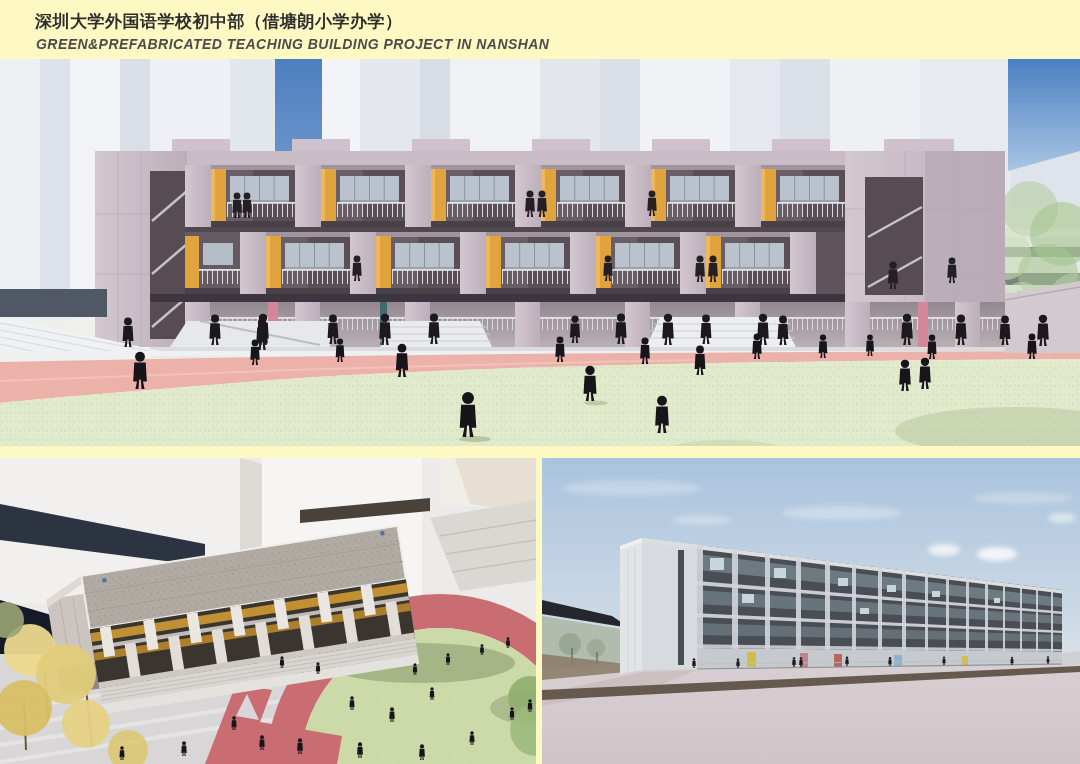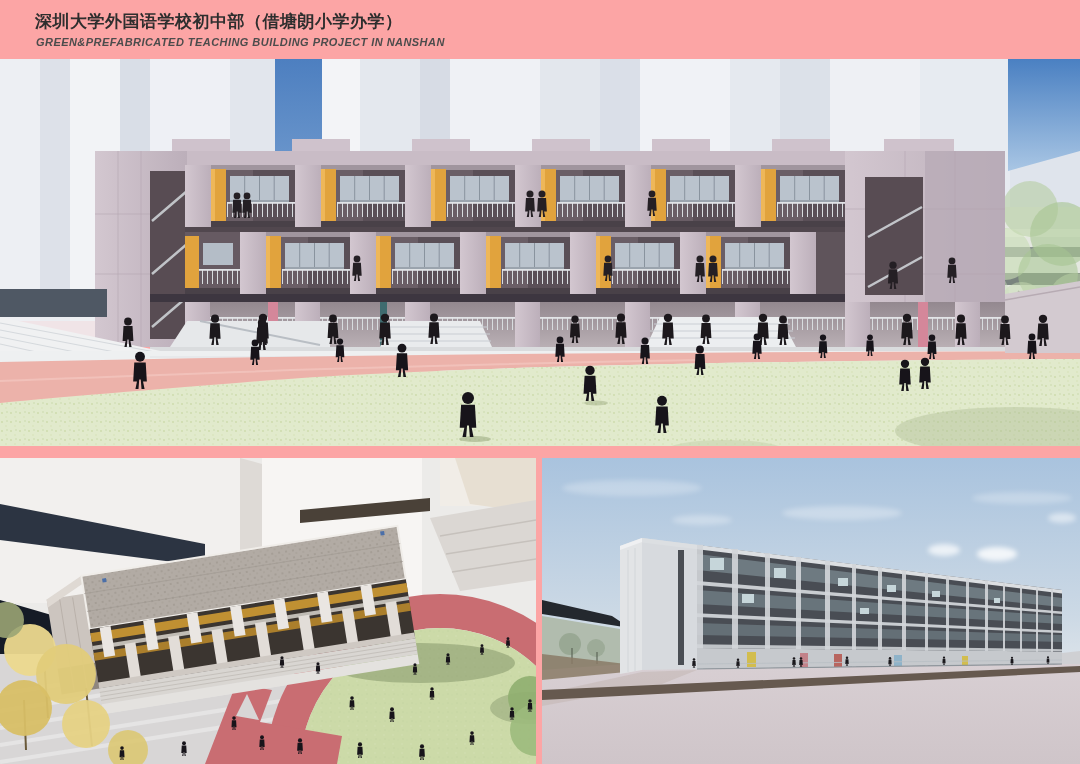--- a/index.html
+++ b/index.html
@@ -1,20 +1,20 @@
 <!DOCTYPE html>
 <html><head>
 <meta charset="utf-8">
 <style>
   html,body{margin:0;padding:0;background:#ffffff;}
-  .page{position:relative;width:1080px;height:764px;background:#fca5a5;overflow:hidden;
+  .page{position:relative;width:1080px;height:764px;background:#fef9c3;overflow:hidden;
         font-family:"Liberation Sans","DejaVu Sans",sans-serif;}
   header{position:absolute;left:35px;top:10px;}
   h1{margin:0;font-size:17px;font-weight:bold;color:#2e2e2e;letter-spacing:0.5px;}
-  .subtitle{margin:3px 0 0 1px;font-size:11px;font-weight:bold;font-style:italic;
+  .subtitle{margin:3px 0 0 1px;font-size:14px;font-weight:bold;font-style:italic;
             color:#4c4c4c;letter-spacing:0.45px;}
   figure.panel{position:absolute;margin:0;padding:0;overflow:hidden;}
   .panel svg{display:block;width:100%;height:100%;}
   .main{left:0;top:59px;width:1080px;height:387px;}
   .bl{left:0;top:458px;width:536px;height:306px;}
   .br{left:542px;top:458px;width:538px;height:306px;}
 </style>
 </head>
 <body>
 

